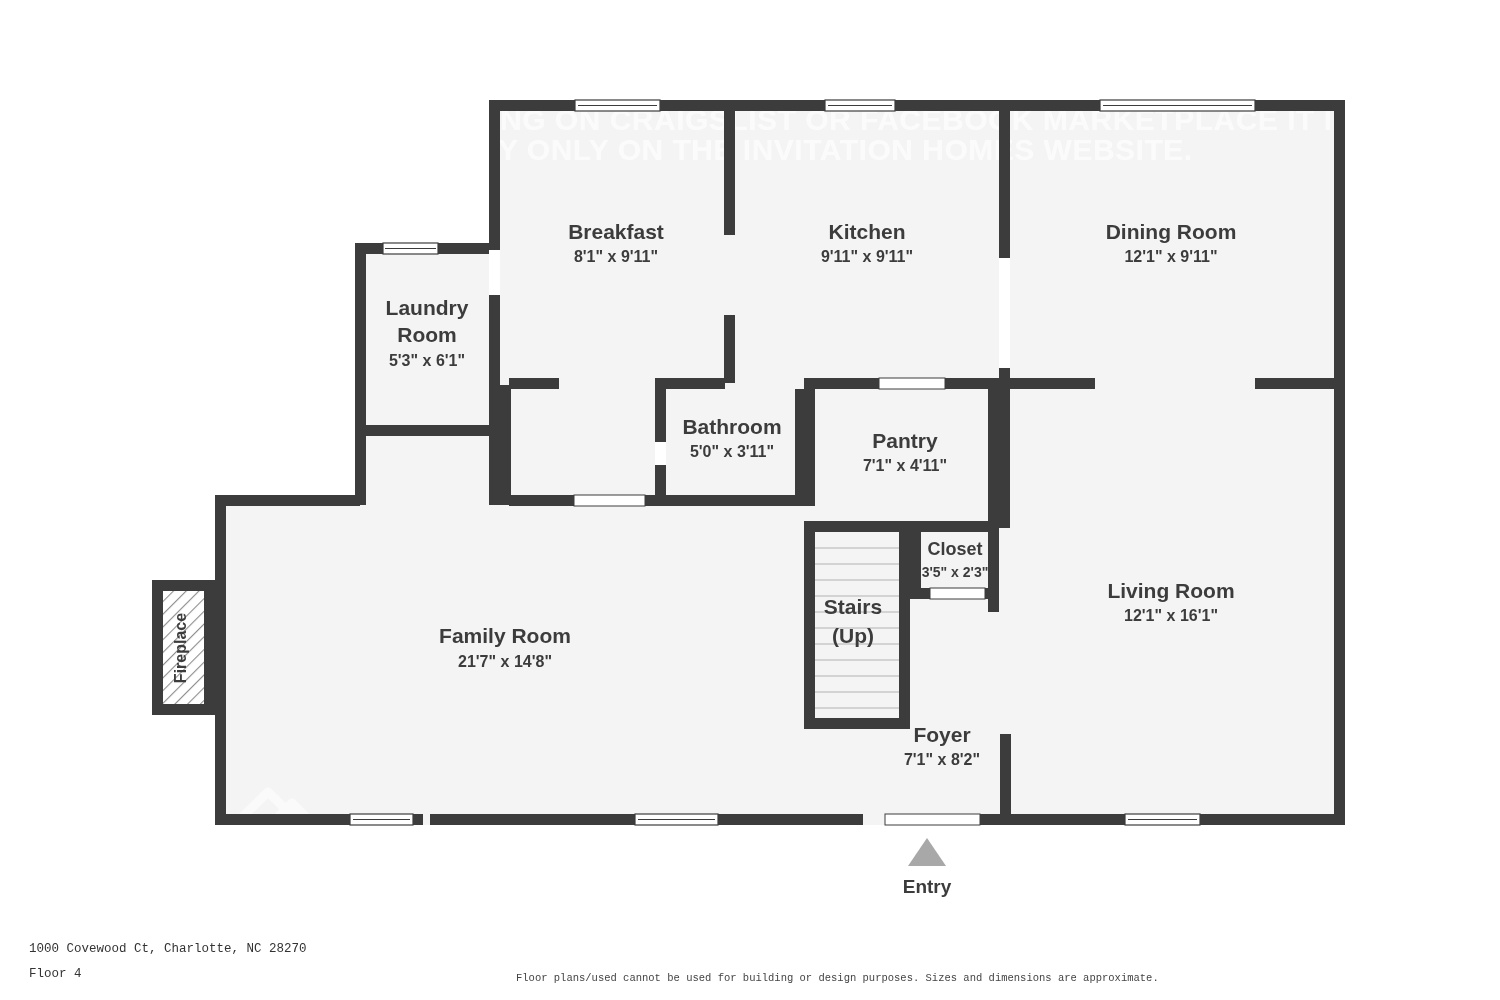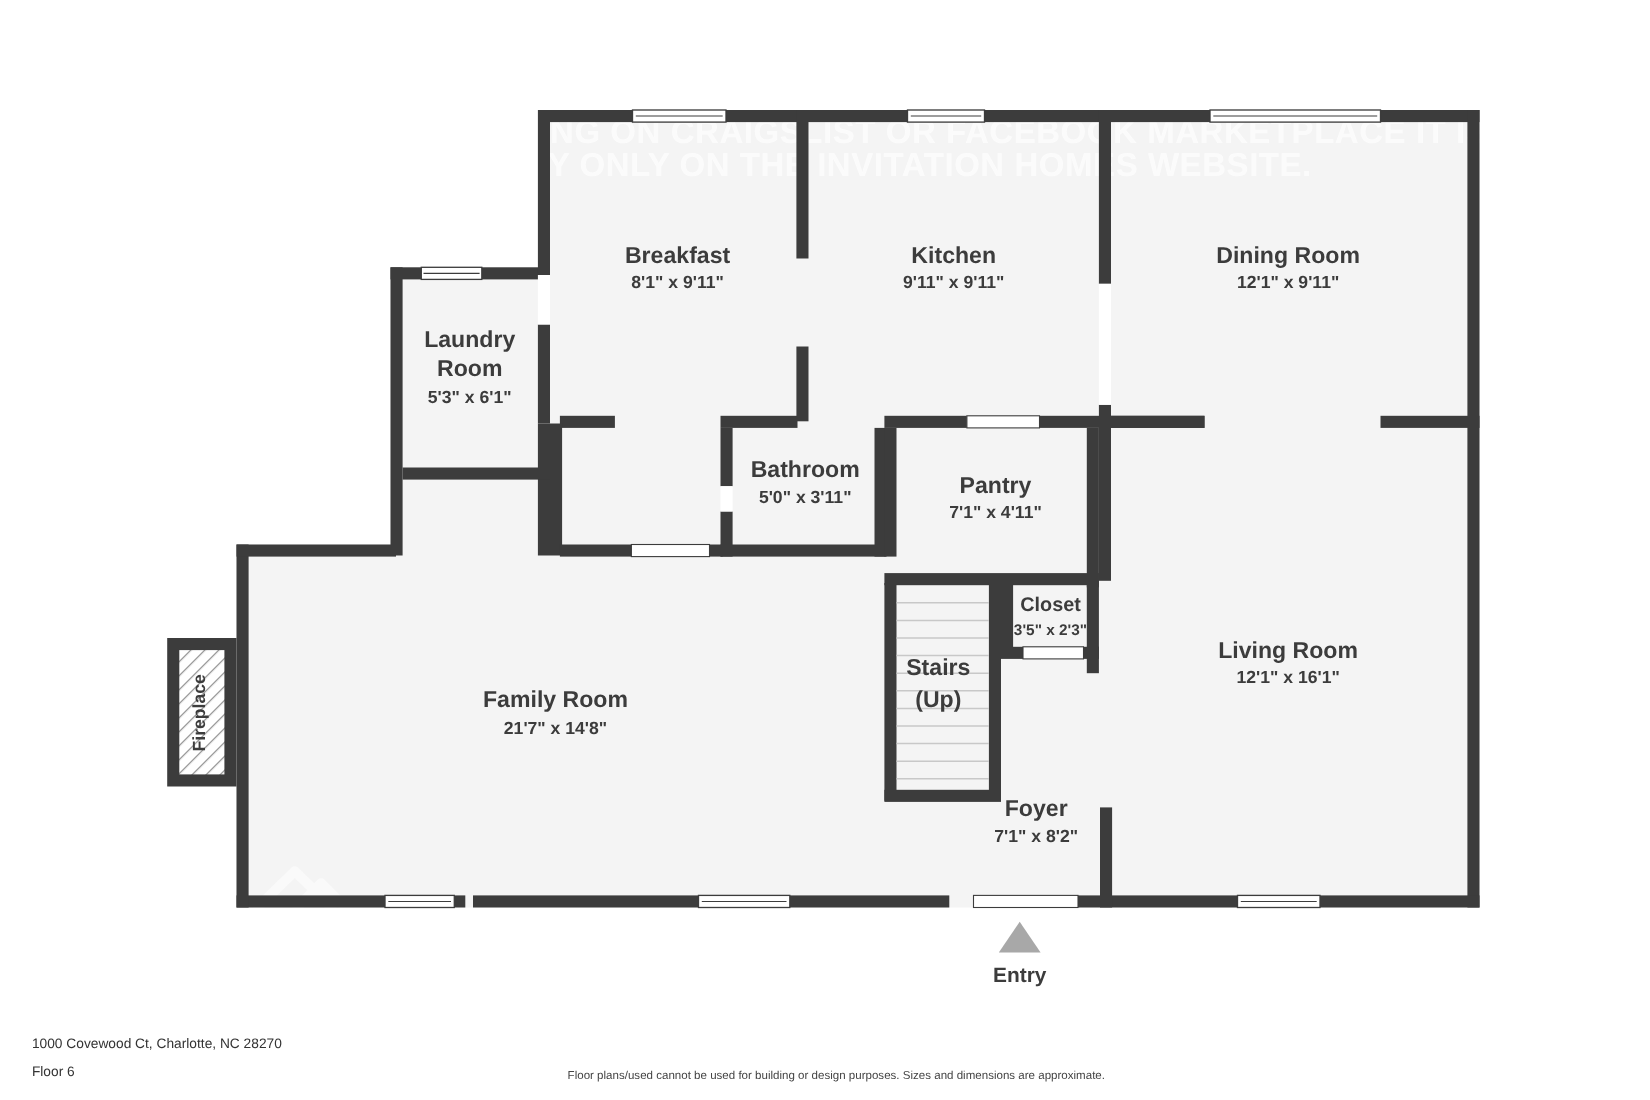--- a/index.html
+++ b/index.html
@@ -56,21 +56,21 @@
   .watermark-text {
     font-family: "Liberation Sans", sans-serif;
     font-size: 30px;
     font-weight: bold;
     fill: #ffffff;
     opacity: 0.72;
     letter-spacing: 0.5px;
   }
   .footer {
     position: absolute;
-    font-family: Liberation Sans, sans-serif;
+    font-family: Liberation Mono, monospace;
     color: #333333;
   }
   #address-line {
     left: 29px;
     top: 942px;
     font-size: 12.5px;
   }
   #floor-line {
     left: 29px;
     top: 967px;
@@ -320,16 +320,16 @@
 
       <g>
         <text class="room-label room-name" x="853" y="614">Stairs</text>
         <text class="room-label room-name" x="853" y="643">(Up)</text>
       </g>
 
     </g>
   </svg>
 
   <div class="footer" id="address-line">1000 Covewood Ct, Charlotte, NC 28270</div>
-  <div class="footer" id="floor-line">Floor 6</div>
+  <div class="footer" id="floor-line">Floor 4</div>
   <div class="footer" id="disclaimer-line">Floor plans/used cannot be used for building or design purposes. Sizes and dimensions are approximate.</div>
 
 </div>
 
 </body></html>

